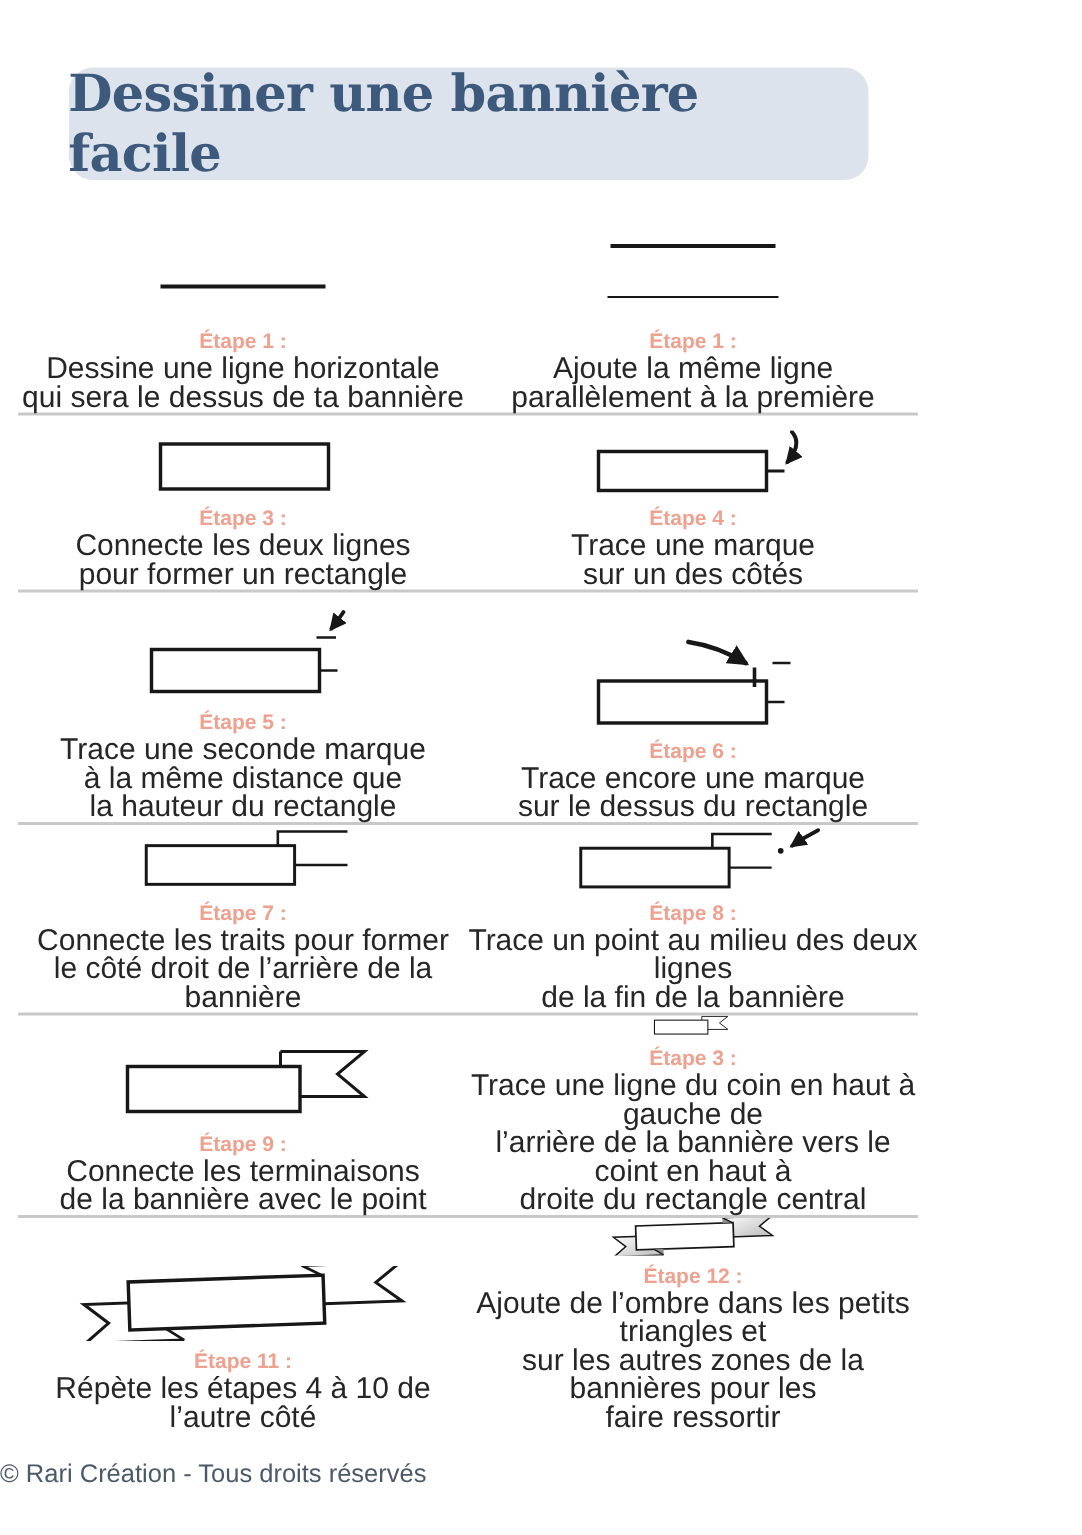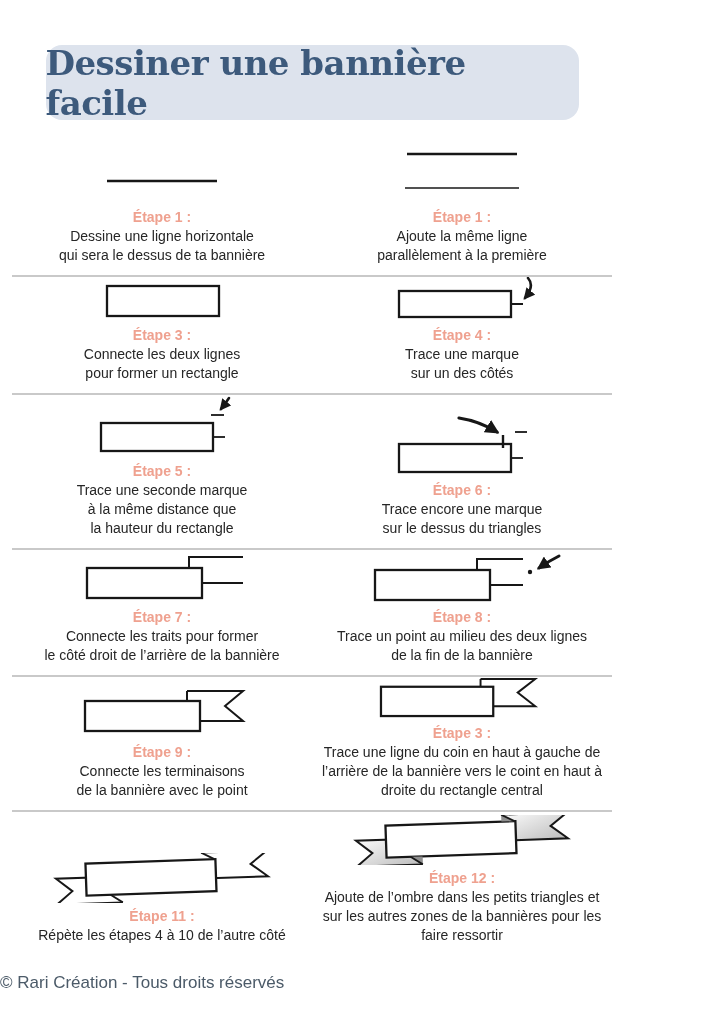--- a/index.html
+++ b/index.html
@@ -18,31 +18,30 @@
     color:var(--title-color,#3d5a7c);letter-spacing:-0.5px;
   }
   .grid{width:600px;margin:10px auto 0;}
   .row{display:flex;box-sizing:border-box;}
   .row:not(:last-child){border-bottom:2px solid var(--divider,#c9c9c9);}
   .row-1{height:147px}.row-2{height:118px}.row-3{height:155px}
   .row-4{height:127px}.row-5{height:135px}.row-6{height:143px}
   .cell{
     width:300px;box-sizing:border-box;
     display:flex;flex-direction:column;align-items:center;justify-content:flex-end;
-    padding-bottom:10px;
   }
   .drawing{display:block;margin-bottom:6px;}
   .row-6 .drawing{margin-bottom:4px;}
   .caption{text-align:center;}
   .step-label{
     color:var(--accent,#efa18f);font-weight:bold;
     font-size:14px;line-height:19px;
   }
   .step-text{
-    color:#262626;font-size:14px;line-height:19px;white-space:pre-line;
+    color:#262626;font-size:20px;line-height:19px;white-space:pre-line;
   }
   .footer{
     text-align:left;margin-top:18px;
     font-size:17px;color:var(--footer-color,#4b5a68);
   }
   svg line,svg path.stroke,svg rect,svg circle.stroke{stroke:#171717;}
 </style>
 </head>
 <body>
 
@@ -134,21 +133,21 @@
         <svg class="drawing" width="290" height="60" viewBox="0 0 290 60">
           <path class="stroke" d="M 142,3 Q 162,6 180,17" fill="none" stroke-width="3.2" stroke-linecap="round" marker-end="url(#arw)"></path>
           <line x1="186" y1="20" x2="186" y2="33" stroke-width="2.4"></line>
           <line x1="198" y1="17" x2="210" y2="17" stroke-width="1.8"></line>
           <rect x="82" y="29" width="112" height="28" fill="none" stroke-width="2.3"></rect>
           <line x1="194" y1="43" x2="206" y2="43" stroke-width="1.8"></line>
         </svg>
         <div class="caption">
           <div class="step-label">Étape 6 :</div>
           <div class="step-text">Trace encore une marque
-sur le dessus du triangles</div>
+sur le dessus du rectangle</div>
         </div>
       </div>
     </div>
 
     <div class="row row-4">
       <div class="cell">
         <svg class="drawing" width="290" height="50" viewBox="0 0 290 50">
           <rect x="70" y="16" width="115" height="30" fill="none" stroke-width="2.3"></rect>
           <path class="stroke" d="M 172,16 L 172,5 L 226,5" fill="none" stroke-width="2"></path>
           <line x1="185" y1="31" x2="226" y2="31" stroke-width="1.8"></line>

